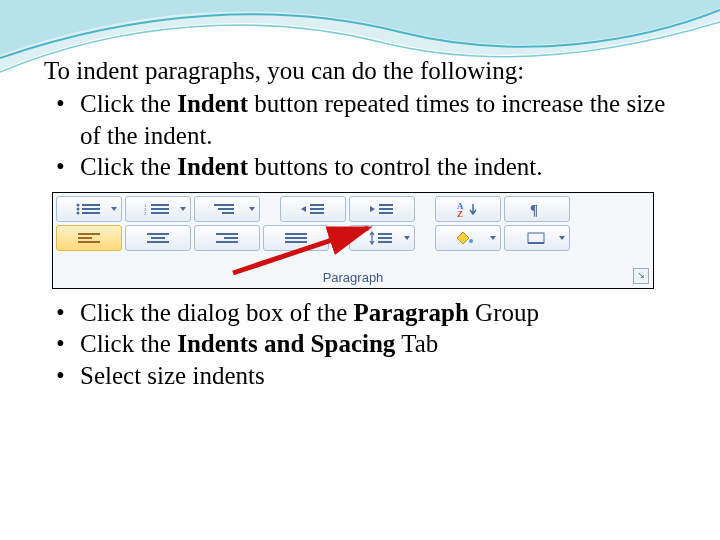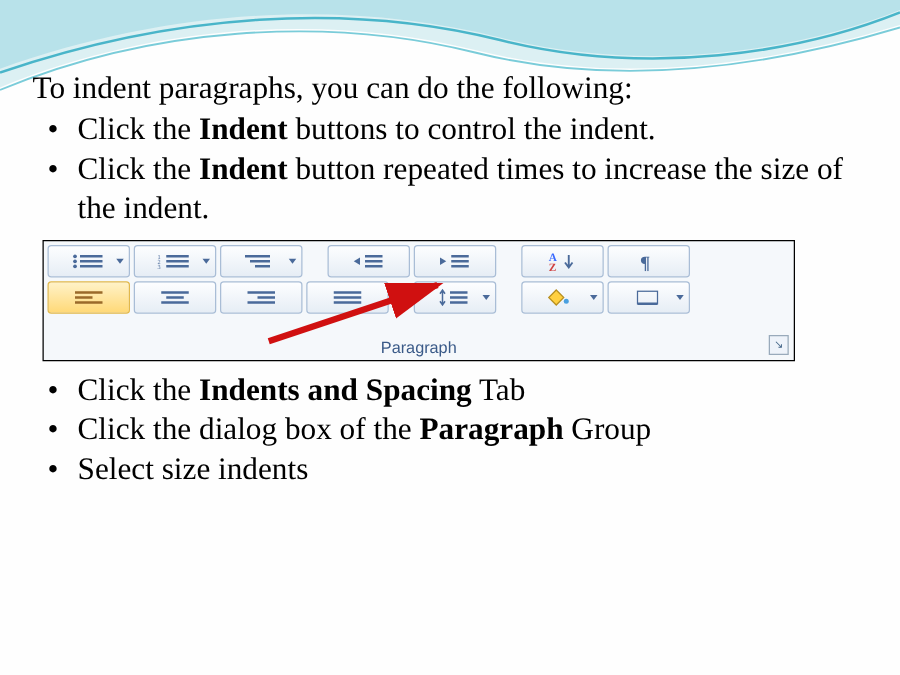--- a/index.html
+++ b/index.html
@@ -16,21 +16,21 @@
     position: absolute;
     top: 0;
     left: 0;
     width: 720px;
     height: 100px;
     z-index: 0;
   }
   .content {
     position: relative;
     z-index: 1;
-    padding: 55px 28px 0 26px;
+    padding: 55px 28px 0 44px;
     font-size: 25px;
     line-height: 1.25;
     color: #000;
   }
   .intro {
     margin: 0 0 2px 0;
   }
   ul {
     list-style: none;
     padding: 0;
@@ -127,24 +127,24 @@
   <path d="M0,55 C140,5 280,0 400,30 C520,60 640,40 720,8 L720,0 L0,0 Z" fill="#a8dbe5" opacity="0.7"></path>
   <path d="M0,58 C140,10 280,2 400,32 C520,62 640,42 720,10" fill="none" stroke="#49b5c9" stroke-width="2"></path>
   <path d="M0,72 C120,22 260,12 380,42 C500,72 620,52 720,22" fill="none" stroke="#7accd9" stroke-width="1.5"></path>
 </svg>
 
 <div class="content">
   <p class="intro">To indent paragraphs, you can do the following:</p>
 
   <ul>
     <li>
+      <span>Click the </span><span class="bold">Indent</span><span> button repeated times to increase the size of the indent.</span>
+    </li>
+    <li>
       <span>Click the </span><span class="bold">Indent</span><span> buttons to control the indent.</span>
-    </li>
-    <li>
-      <span>Click the </span><span class="bold">Indent</span><span> button repeated times to increase the size of the indent.</span>
     </li>
   </ul>
 
   <div class="ribbon-wrap">
     <div class="ribbon-row">
       <div class="rbtn">
         <svg width="30" height="14">
             <circle cx="4" cy="3" r="1.5" fill="#4a6a9a"></circle>
             <rect x="8" y="2" width="18" height="2" fill="#4a6a9a"></rect>
             <circle cx="4" cy="7" r="1.5" fill="#4a6a9a"></circle>
@@ -267,22 +267,22 @@
           <marker id="ah" markerWidth="10" markerHeight="10" refX="8" refY="3" orient="auto">
             <path d="M0,0 L9,3 L0,6 Z" fill="#d01010"></path>
           </marker>
         </defs>
       <line x1="20" y1="50" x2="155" y2="5" stroke="#d01010" stroke-width="5" marker-end="url(#ah)"></line>
     </svg>
   </div>
 
   <ul>
     <li>
+      <span>Click the dialog box of the </span><span class="bold">Paragraph</span><span> Group</span>
+    </li>
+    <li>
       <span>Click the </span><span class="bold">Indents and Spacing</span><span> Tab</span>
-    </li>
-    <li>
-      <span>Click the dialog box of the </span><span class="bold">Paragraph</span><span> Group</span>
     </li>
     <li>
       <span>Select  size indents</span><span class="bold"></span><span></span>
     </li>
   </ul>
 </div>
 
 </body></html>

